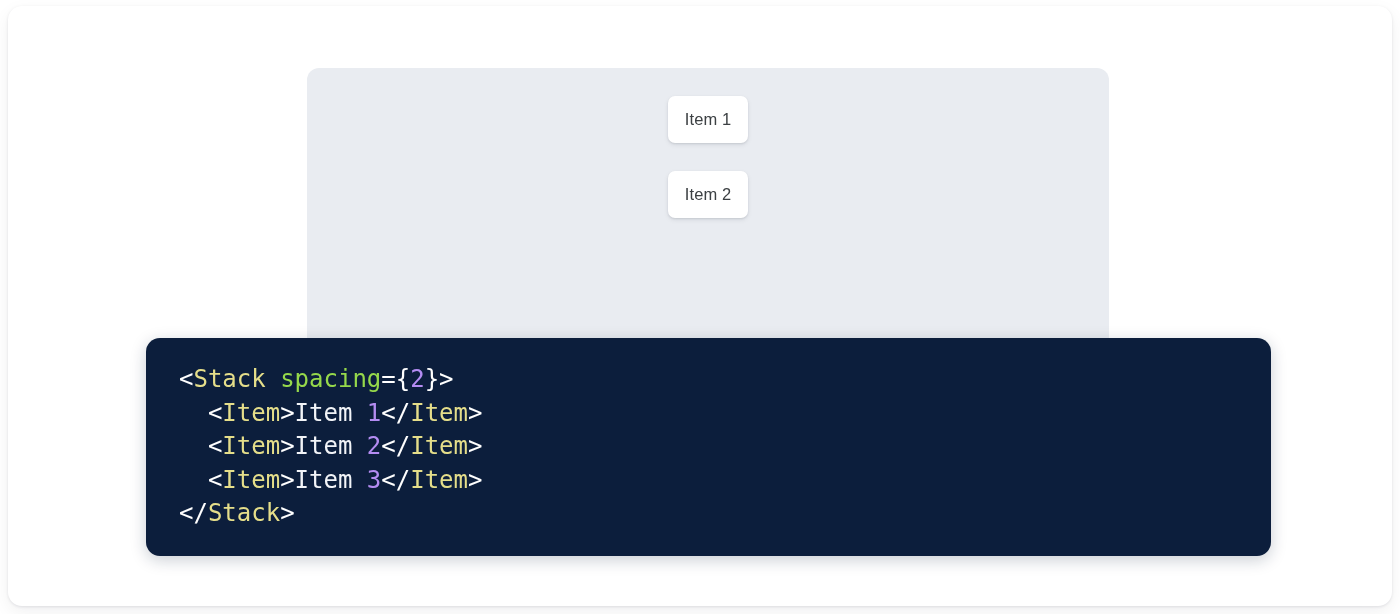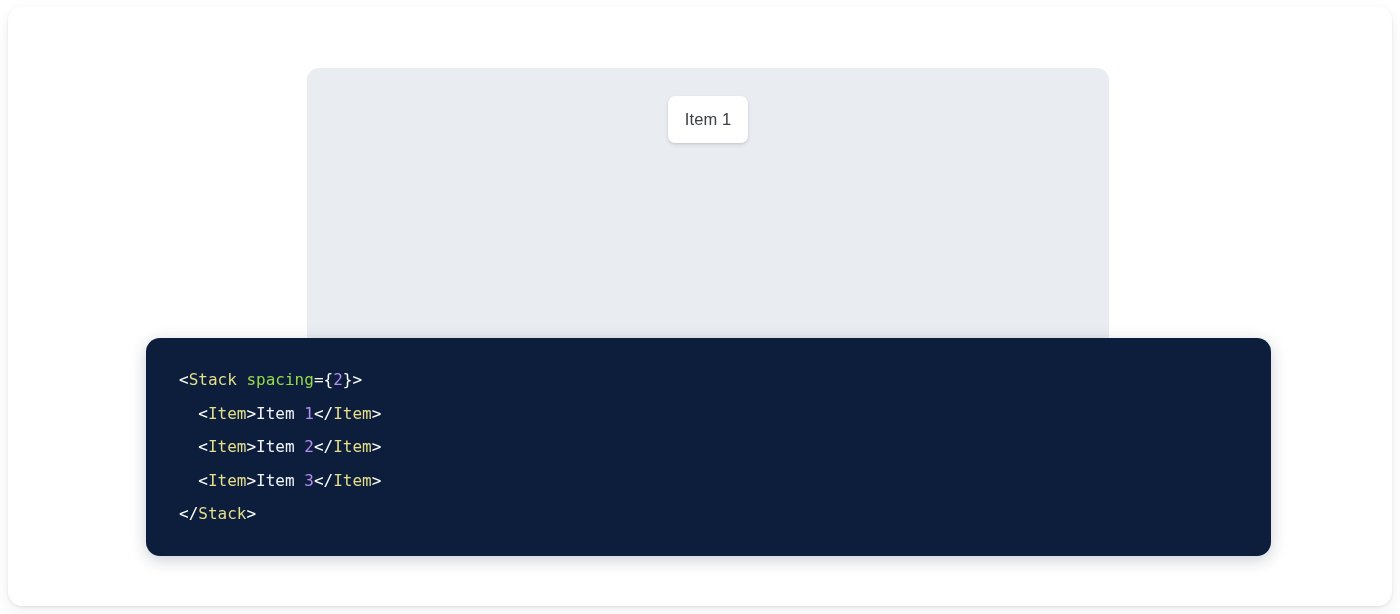--- a/index.html
+++ b/index.html
@@ -80,21 +80,21 @@
     border-radius: 14px;
     box-shadow: 0 4px 16px rgba(12,30,60,0.22);
     overflow: hidden;
   }
   .code-body {
     position: absolute;
     left: 33px;
     top: 25px;
     right: 0;
     font-family: "DejaVu Sans Mono", monospace;
-    font-size: 16px;
+    font-size: 24px;
     line-height: 33.6px;
     white-space: pre;
     color: #ffffff;
   }
   .code-line { display: block; }
 
   
   .tok-punc  { color: #ffffff; }
   .tok-tag   { color: #e5de8a; }
   .tok-attr  { color: #96d94b; }
@@ -104,20 +104,23 @@
 </head>
 <body>
 
 <div class="page-card">
 
   <div class="preview-panel">
     <div class="stack" id="stack-container">
         <div class="item-card">
           <span class="item-card-label">Item 1</span>
         </div>
+        <div class="item-card">
+          <span class="item-card-label">Item 2</span>
+        </div>
       </div>
   </div>
 
   <div class="code-block">
     <div class="code-body" id="code-body"><span class="code-line"><span class="tok-punc">&lt;</span><span class="tok-tag">Stack</span><span class="tok-punc"> </span><span class="tok-attr">spacing</span><span class="tok-punc">={</span><span class="tok-num">2</span><span class="tok-punc">}&gt;</span></span><span class="code-line"><span class="tok-punc">  </span><span class="tok-punc">&lt;</span><span class="tok-tag">Item</span><span class="tok-punc">&gt;</span><span class="tok-text">Item </span><span class="tok-num">1</span><span class="tok-punc">&lt;/</span><span class="tok-tag">Item</span><span class="tok-punc">&gt;</span></span><span class="code-line"><span class="tok-punc">  </span><span class="tok-punc">&lt;</span><span class="tok-tag">Item</span><span class="tok-punc">&gt;</span><span class="tok-text">Item </span><span class="tok-num">2</span><span class="tok-punc">&lt;/</span><span class="tok-tag">Item</span><span class="tok-punc">&gt;</span></span><span class="code-line"><span class="tok-punc">  </span><span class="tok-punc">&lt;</span><span class="tok-tag">Item</span><span class="tok-punc">&gt;</span><span class="tok-text">Item </span><span class="tok-num">3</span><span class="tok-punc">&lt;/</span><span class="tok-tag">Item</span><span class="tok-punc">&gt;</span></span><span class="code-line"><span class="tok-punc">&lt;/</span><span class="tok-tag">Stack</span><span class="tok-punc">&gt;</span></span></div>
   </div>
 
 </div>
 
 </body></html>

